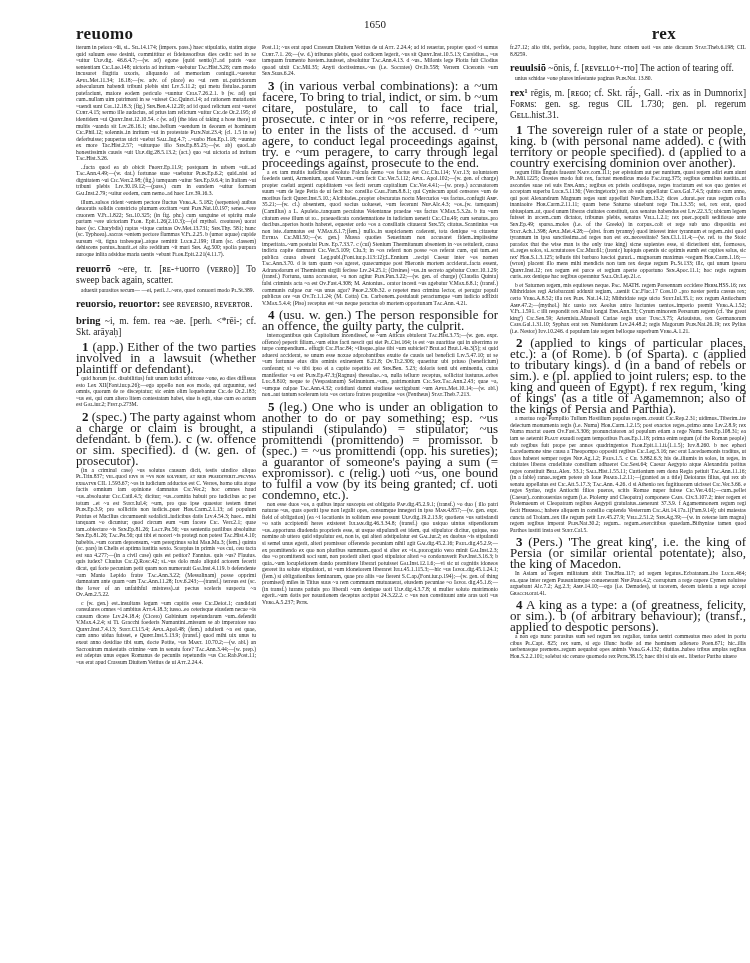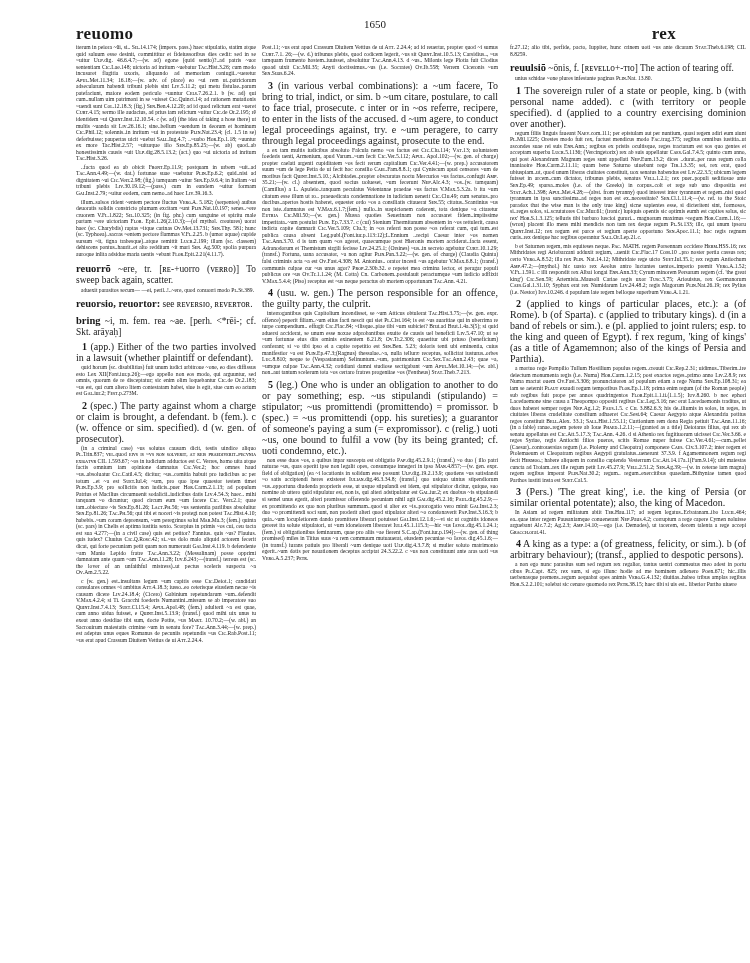--- a/index.html
+++ b/index.html
@@ -9,21 +9,21 @@
   .rh-left{left:76px;}
   .rh-right{right:14px;}
   .page-number{position:absolute;top:18px;left:0;width:750px;text-align:center;font-size:11px;font-family:"Liberation Serif",serif;}
   .col{position:absolute;top:44px;width:175px;overflow:hidden;height:910px;}
   .col-1{left:76px;}
   .col-2{left:262px;width:236px;}
   .col-3{left:510px;width:236px;}
   .col-1{width:180px;}
   .cite{font-family:"Liberation Serif",serif;font-size:5.6px;line-height:6.55px;text-align:justify;margin:0 0 2px 0;text-indent:5px;}
   .cite.cont{text-indent:0;}
-  .sense{font-family:"Liberation Serif",serif;font-size:10px;line-height:11px;text-align:justify;margin:3px 0 1px 0;text-indent:6px;}
+  .sense{font-family:"Liberation Serif",serif;font-size:13px;line-height:11px;text-align:justify;margin:3px 0 1px 0;text-indent:6px;}
   .entry{font-family:"Liberation Serif",serif;font-size:9.4px;line-height:11px;text-align:justify;margin:5px 0 1px 0;}
   .hw{font-weight:bold;font-size:10.5px;}
   .num{font-weight:bold;}
 </style>
 </head>
 <body>
 
 <div class="page">
   <div class="running-head rh-left">reuomo</div>
   <div class="page-number">1650</div>
@@ -49,20 +49,21 @@
       <p class="cite">a ex tam multis iudicibus absoluto Falcula nemo ~os factus est Cɪᴄ.Clu.114; Vᴀᴛ.13; uoluntatem foederis uenti, Armenium, apud Varum..~um fecit Cɪᴄ.Ver.5.112; Aᴘᴜʟ. Apol.102;—(w. gen. of charge) propter caelati argenti cupiditatem ~os fecit rerum capitalium Cɪᴄ.Ver.4.41;—(w. prep.) accusatorem suum ~um de lege Petia de ui fecit hoc consilio Cᴀᴇʟ.Fam.8.8.1; qui Cyniscum apud censores ~um de moribus facit Quɪɴᴛ.Inst.5.10.; Alcibiades..propter obscuratas noctu Mercurios ~us factus..confugit Aᴍᴘ. 35.21;—(w. cl.) absentem, quod socius uolueset, ~um fecerunt Nᴇᴘ.Alc.4.3; ~os..(w. tamquam) (Camillus) a L. Apuleio..tanquam peculatus Veientanae praedae ~us factus V.Mᴀx.5.3.2a. b ita ~um citatum esse illum ut ro.. praeuedicata condemnatione in iudicium uenerit Cɪᴄ.Clu.49; cum senatus..pro ducibus..apertos hostis haberet, equester ordo ~os a consiliatis citauerat Sᴇɴ.55; citatus..Scantinius ~us non iste..damnatus est V.Mᴀx.6.1.7;(fem.) nullo..in suspicionem caderent, tota denique ~a citaretur Eᴜᴛʀɪᴀ Cɪᴄ.Mil.50;—(w. gen.) Mussa quoties Seuerinam non accusaret fidem..impiissime imperitata..~um postulat Pʟɪɴ. Ep.7.33.7. c (cui) Stenium Thermitanum absentem in ~os rettulerit, causa indicta capite damnarit Cɪᴄ.Ver.5.109; Clu.3; in ~os referri non posse ~os referat cum, qui tum..est publica causa absent Leg.publ.(Font.iur.p.113:12);L.Ennium ..recipi Caesar inter ~os nomen Tᴀᴄ.Ann.3.70. d is tam quam ~os ageret, quaecumque post Hieronis mortem acciderat..facta essent, Adranodorum et Themistum sirgili fecisse Lɪᴠ.24.25.1; (Orsines) ~us..in secreto agebatur Cᴜʀᴛ.10.1.29; (transf.) Fortuna, uana accusator, ~a non agitur Pʟɪɴ.Pan.3.22;—(w. gen. of charge) (Claudia Quinta) falsi criminis acta ~a est Oᴠ.Fast.4.308; M. Antonius.. orator incesti ~us agebatur V.Mᴀx.6.8.1; (transf.) communis culpae cur ~us unus agor? Pʀᴏᴘ.2.30b.32. e repetet mea crimina lector, et peragar populi publicus ore ~us Oᴠ.Tr.1.1.24; (M. Cotta) Cn. Carbonem..postulauit peractumque ~um iudicio adflixit V.Mᴀx.5.4.4; (Piso) receptus est ~us neque peractus ob mortem opportunam Tᴀᴄ.Ann. 4.21.</p>
       <p class="sense"><span class="num">4</span><span> (usu. w. gen.) The person responsible for an offence, the guilty party, the culprit.</span></p>
       <p class="cite">interrogantibus quis Capitolium incendisset, se ~um Atticus obtulerat Tᴀᴄ.Hist.3.75;—(w. gen. expr. offence) peperit filiam..~um eiius facti nescit qui siet Pʟ.Cist.164; is est ~us auaritiae qui in uberrima re turpe compendium.. effugit Cɪᴄ.Flac.84; ~ilisque..piae tibi ~um subiciet? Brut.ad Brut.1.4a.3(5); si quid aduersi acciderat, se unum esse noxae adprobantibus exuite de causis uel beneficii Lɪᴠ.5.47.10; ut se ~um fortunae eius diis ominis exinentem 6.21.8; Oᴠ.Tr.2.306; quaeritur ubi priuso (beneficium) conferant; si ~o tibi ipso ei a capite repetitio est Sᴇɴ.Ben. 5.23; doloris tenti ubi eminentia, cuius manifestior ~a est Pʟɪɴ.Ep.47.3;(Ragnus) thessalae..~a, nulla telluræ receptus, sollicitat iusturus..orbes Lᴜᴄ.8.810; neque te (Vespasianum) Selinuntum..~um, patrimonium Cɪᴄ.Sex.Tᴀᴄ.Ann.2.43; quae ~a, ~umque culpae Tᴀᴄ.Ann.4.32; cotidiani damni studiose sectigabant ~um Aᴘᴜʟ.Met.10.14;—(w. abl.) non..aut tantum scelerum tota ~os certaro fratres progeniiae ~os (Fentheus) Sᴛᴀᴛ.Theb.7.213.</p>
       <p class="sense"><span class="num">5</span><span> (leg.) One who is under an obligation to another to do or pay something; esp. ~us stipulandi (stipulando) = stipulator; ~us promittendi (promittendo) = promissor. b (spec.) = ~us promittendi (opp. his sureties); a guarantor of someone's paying a sum (= expromissor). c (relig.) uoti ~us, one bound to fulfil a vow (by its being granted; cf. uoti condemno, etc.).</span></p>
       <p class="cite">non esse duos ~os, a quibus inpar suscepta est obligatio Pᴀᴘ.dig.45.2.9.1; (transf.) ~o duo ( illo patri naturae ~us, quas operiti ipse non legalit opes, consumque innegeri in ipso Mᴀɴ.4.857;—(w. gen. expr. field of obligation) (ea ~i locationis in solidum esse possunt Uʟᴘ.dig.19.2.13.9; quotiens ~us satisdandi ~o satis acciptendi heres existeret Iᴜʟɪᴀɴ.dig.46.3.34.8; (transf.) quo usiquo uintus stipendiorum ~us..opportuna diudenda proprieris esse, ut usque stipulandi est idem, qui stipulator dicitur, quique, suo nomine ab uttero quid stipulatur est, non is, qui alteri adstipulatur est Gᴀʟ.iur.2; ex duobus ~is stipulandi si semel unus egerit, alteri promissor offerendo pecuniam nihil agit Gᴀɪ.dig.45.2.16; Pᴀᴜʟ.dig.45.2.9;—ex promittendo ex quo non pluribus summam..quod si alter ex ~is..prorogatio vero minit Gᴀɪ.Inst.2.3; duo ~o promittendi soci sunt, non proderit alteri quod stipulator alteri ~o condonaverit Pᴀᴘ.Inst.3.16.3; b quia..~um locupletiorem dando promittere liberari potuisset Gᴀɪ.Inst.12.1.6;—vi sic ut cognitis idoneos gereret ita solute stipulatori, ut ~um idoneiorem liberaret Iᴜʟɪ.45.1.115.3;—hic ~us Iᴀᴠᴏʟ.dig.45.1.24.1; (fem.) si obligationibus feminarum, quae pro aliis ~ae fierent S.C.ap.(Font.iur.p.194);—(w. gen. of thing promised) miles in Titius suus ~a rem commuum mutuauerat, eiusdem pecuniae ~o Iᴀᴠᴏʟ dig.45.1.6;—(in transf.) iurans patiuis pro liberali ~um denique uoti Uʟᴘ.dig.4.3.7.8; si mulier soluto matrimonio egerit..~um dotis per nouationem deceptus acciptat 24.3.22.2. c ~us non constituunt ante aras uoti ~us Vᴇʀɢ.A.5.237; Pᴇᴛʀ.</p>
     </div>
   <div class="col col-3">
       <p class="cite cont">fr.27.12; alio tibi, perfide, pacto, Iuppiter, hunc crinem uoti ~us ante dicaram Sᴛᴀᴛ.Theb.6.198; CIL 8.8259.</p>
       <p class="entry"><span class="hw">reuulsiō</span><span> ~ōnis, f. [ʀᴇᴠᴇʟʟᴏ+-ᴛɪᴏ] The action of tearing off.</span></p>
       <p class="cite">unius schidae ~one plures infestante paginas Pʟɪɴ.Nat. 13.80.</p>
+      <p class="entry"><span class="hw">rex¹</span><span> rēgis, m. [ʀᴇɢᴏ; cf. Skt. rā́j-, Gall. -rix as in Dumnorix] Fᴏʀᴍs: gen. sg. regus CIL 1.730; gen. pl. regerum Gᴇʟʟ.hist.31.</span></p>
       <p class="sense"><span class="num">1</span><span> The sovereign ruler of a state or people, king. b (with personal name added). c (with territory or people specified). d (applied to a country exercising dominion over another).</span></p>
       <p class="cite">regum filiis linguis faueant Nᴀᴇᴠ.com.111; per epistulam aut per nuntium, quasi regem adiri eum aiunt Pʟ.Mil.1225; Orestes modo fuit rex, factust mendicus modo Fᴀᴄ.trag.375; regibus omnibus iustitia..ut ascondes suae rei suis Eɴɴ.Ann.; regibus ex pristis ocultisque, reges tractarum est sos quo gentes et acceptam superba Lᴜᴄʀ.5.1136; (Vercingetorix) rex ab suis appellatur Cᴀᴇs.Gal.7.4.5; quinto cum anno, qui post Alexandrum Magnum reges sunt appellati Nᴇᴘ.Eum.13.2; dices ..durat..per raus regum colla inaniaoire Hᴏʀ.Carm.2.11.11; quam bene Saturno uiuebant rege Tɪʙ.1.3.35; sei, rex erat, quod ubiuspiam..ut, quod unum liberas ciuitates constituit, uox senatus habendus est Lɪᴠ.22.3.5; ubicum legem fuisset in arcem..cum dictator, tribunus plebis, senatus Vᴇʟʟ.1.2.1; rex puer..populi seditiosae ante Sᴇɴ.Ep.49; sparsa..moles (i.e. of the Greeks) in corpus..colt et rege sub uno dispositia est Sᴛᴀᴛ.Ach.1.398; Aᴘᴜʟ.Met.4.28;—(abst. from tyranny) quod interest inter tyrannum et regem..nisi quod tyrannum in ipsa sanctissima..ad reges non est ex..necessitate? Sᴇɴ.Cl.1.11.4;—(w. ref. to the Stoic paradox that the wise man is the only true king) sicne sapientes esse, si dicteritent sint, formosos, si..reges solos, si..scrutatores Cɪᴄ.Mur.61; (ironic) lupiquis opentis sic optimis eumh est capites solus, sic rex' Hᴏʀ.S.1.3.125; telluris tibi barbaro luscioi gururi... magnorum maximus ~regum Hᴏʀ.Carm.1.16;—(wron) placent illo mens mihi mendicis non tam rex deque regum Pʟ.St.133; illc, qui unum ipsoru Quɪɴᴛ.Inst.12; rex regum est parce et regium aperte opportuno Sᴇɴ.Apoc.11.1; hoc regis regnum curis..rex denique hac regibus operantur Sᴀʟʟ.Or.Lep.21.c.</p>
       <p class="cite">b et Saturnen regem, mis equiteses neque. Pᴀᴄ. MATH. regem Porsennam occidere Hᴇʀᴍ.HSS.16; rex Mithridates regi Ariobarzani adduxit regiam, ..ueniit Cɪᴄ.Flac.17 Cᴏᴍ.10 ..pro noster pertia cassus rex; certo Vᴇʀɢ.A.8.52; illa rex Pʟɪɴ. Nat.14.12; Mithridate rege uicto Sᴜᴇᴛ.Iul.35.1; rex regum Antiochum Aᴍᴘ.47.2;—(mythol.) hic uasto rex Aeolus antro luctantes uentos..imperio premit Vᴇʀɢ.A.1.52; V.Fʟ.1.591. c illi respondit rex Albai longai Eɴɴ.Ann.33; Cyrum minorem Persarum regem (cf. 'the great king') Cɪᴄ.Sen.59; Artemisia..Mausoli Cariae regis uxor Tᴜsᴄ.3.75; Ariouistus, rex Germanorum Cᴀᴇs.Gal.1.31.10; Syphax erat rex Numidarum Lɪᴠ.24.48.2; regis Magorum Pʟɪɴ.Nat.26.19; rex Pylius (i.e. Nestor) Iᴜᴠ.10.246. d populum late regem belloque superbum Vᴇʀɢ.A.1.21.</p>
       <p class="sense"><span class="num">2</span><span> (applied to kings of particular places, etc.): a (of Rome). b (of Sparta). c (applied to tributary kings). d (in a band of rebels or sim.). e (pl. applied to joint rulers; esp. to the king and queen of Egypt). f rex regum, 'king of kings' (as a title of Agamemnon; also of the kings of Persia and Parthia).</span></p>
       <p class="cite">a mortuo rege Pompilio Tullum Hostilium populus regem..creauit Cɪᴄ.Rep.2.31; uidimus..Tiberim..ire deiectum monumenta regis (i.e. Numa) Hᴏʀ.Carm.1.2.15; post exactos reges..primo anno Lɪᴠ.2.8.9; rex Numa mactat ouem Oᴠ.Fast.3.306; pronunciatoren ad populum etiam a rege Numa Sᴇɴ.Ep.108.31; ea iam se aeternit Pʟᴀᴜᴛ exaudi regum temporibus Fʟᴏʀ.Ep.1.18; prima enim regum (of the Roman people) sub regibus fuit prope per annos quadringentos Fʟᴏʀ.Epit.1.1.ii.(1.1.5); Iᴜᴠ.8.260. b nec ephori Lacedaemone sine causa a Theopompo oppositi regibus Cɪᴄ.Leg.3.16; nec erat Lacedaemonis traditus, ut duos haberet semper reges Nᴇᴘ.Ag.1.2; Pᴀᴜs.1.5. c Cɪʟ 3.882.6.3; his de..iliumis in solos, in reges, in ciuitates liberas crudelitate consilium adhaeret Cɪᴄ.Sest.64; Caesar Aegypto atque Alexandria potitus reges constituit Bᴇʟʟ.Alex. 33.1; Sᴀʟʟ.Hist.1.55.11; Curtionium rem dona Regia petiuit Tᴀᴄ.Ann.11.16; (in a fable) ranae..regem petere ab Ioue Pʜᴀᴇᴅ.1.2.11;—(granted as a title) Deiotarus filius, qui rex ab senatu appellatus est Cɪᴄ.Att.5.17.3; Tᴀᴄ.Ann. 4.26. d si Athenio rex fugitiuorum uicisset Cɪᴄ.Ver.3.66. e reges Syriae, regis Antiochi filios pueros, scitis Romae nuper fuisse Cɪᴄ.Ver.4.61;—cum..pellet (Caesar)..controuersias regum (i.e. Ptolemy and Cleopatra) componere Cᴀᴇs. Civ.3.107.2; inter regem et Ptolemaeum et Cleopatram regibus Aegypti gratulatus..uenerunt 37.3.9. f Agamemnonem regum regi fecit Hᴇʀᴍᴏɢ.; habere aliquem in consilio capiendo Vesterrum Cɪᴄ.Att.14.17a.1(Fam.9.14); ubi maiestas cuncta ad Troiam..rex ille regum petit Lɪᴠ.45.27.9; Vᴇʟʟ.2.51.2; Sᴇɴ.Ag.39;—(w. in ceterae iam magna) regem regibus imperat Pʟɪɴ.Nat.30.2; regum.. regum..exercitibus quaedam..Bithyniae tamen quod Parthos iustiti insta est Sᴜᴇᴛ.Cal.5.</p>
       <p class="sense"><span class="num">3</span><span> (Pers.) 'The great king', i.e. the king of Persia (or similar oriental potentate); also, the king of Macedon.</span></p>
       <p class="cite">In Asiam ad regem militatum abiit Tᴇʀ.Hau.117; ad regem legatus..Ecbatanam..ibo Lᴜᴄɪʟ.464; ea..quae inter regem Pausaniamque conuenerant Nᴇᴘ.Paus.4.2; corruptum a rege capere Cymen noluisse arguebant Alc.7.2; Ag.2.3; Aᴍᴘ.14.10;—ego (i.e. Demades), ut tacerem, decem talenta a rege accepi Gʀᴀᴄᴄʜ.orat.41.</p>
       <p class="sense"><span class="num">4</span><span> A king as a type: a (of greatness, felicity, or sim.). b (of arbitrary behaviour); (transf., applied to despotic persons).</span></p>
       <p class="cite">a non ego nunc parasitus sum sed regum rex regalior, tantus uentri commeatus meo adest in portu cibus Pʟ.Capt. 825; rex sum, si ego illunc hodie ad me hominem adlexero Poen.671; hic..illis uerbenasque premens..regum aequabat opes animis Vᴇʀɢ.G.4.132; diuitias..habeo tribus amplas regibus Hᴏʀ.S.2.2.101; solebat sic cenare quomodo rex Pᴇᴛʀ.38.15; haec tibi si uis est.. liberior Partho uiuere</p>
     </div>

